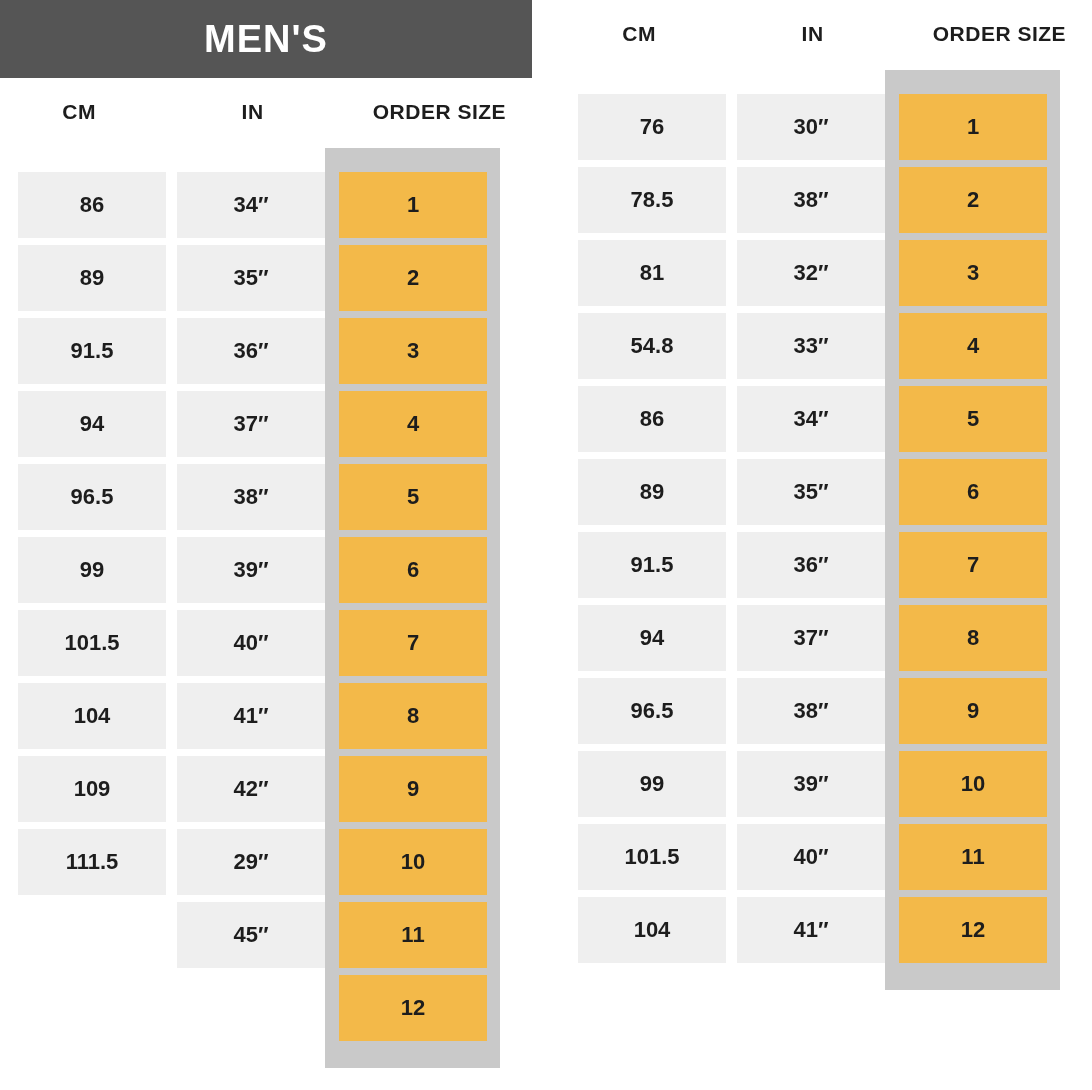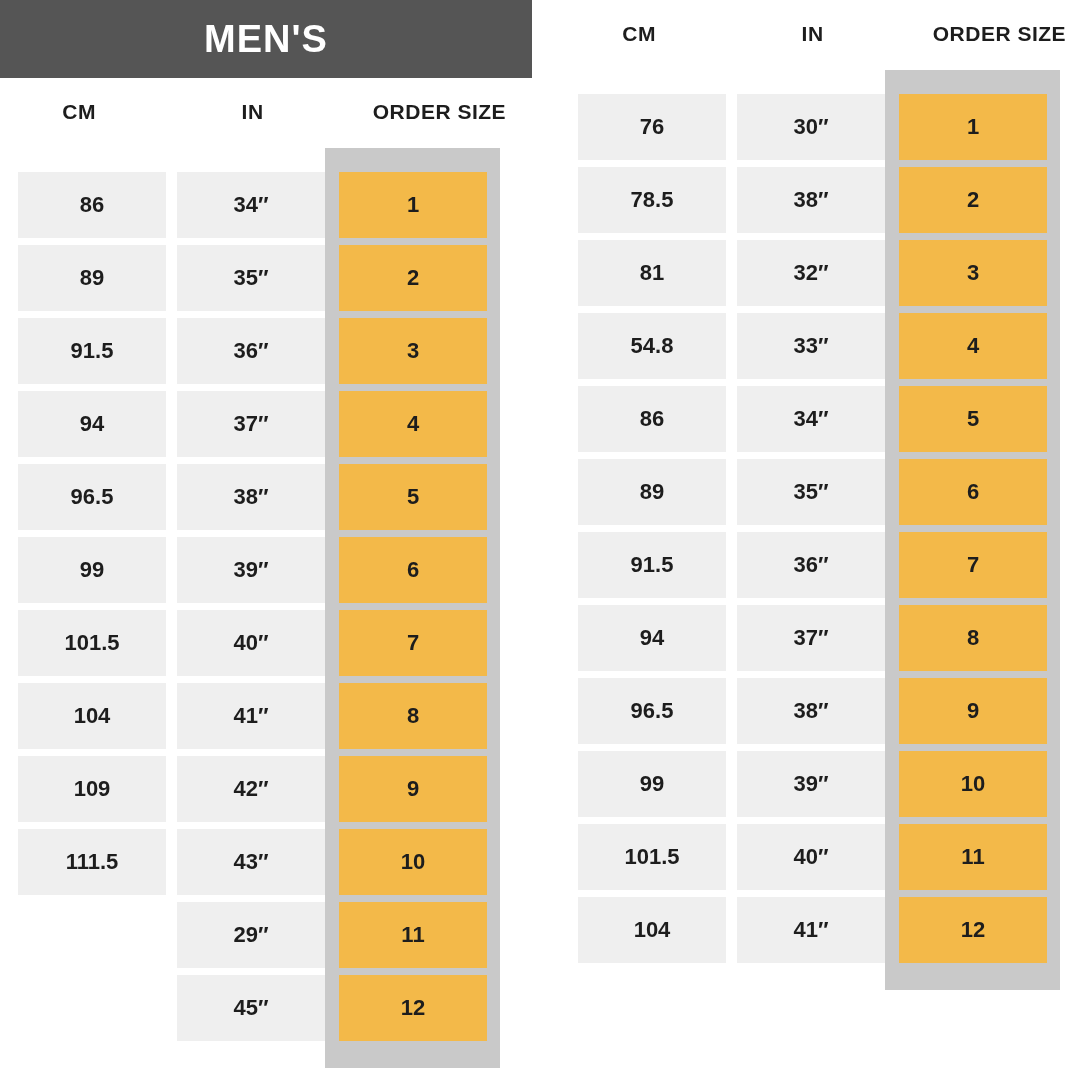--- a/index.html
+++ b/index.html
@@ -143,21 +143,20 @@
         <div class="spacer-top"></div>
         <div class="cell">34″</div>
         <div class="cell">35″</div>
         <div class="cell">36″</div>
         <div class="cell">37″</div>
         <div class="cell">38″</div>
         <div class="cell">39″</div>
         <div class="cell">40″</div>
         <div class="cell">41″</div>
         <div class="cell">42″</div>
-        <div class="cell">43″</div>
         <div class="cell">29″</div>
         <div class="cell">45″</div>
       </div>
 
       <div class="col-block cells-order">
         <div class="cell first">1</div>
         <div class="cell">2</div>
         <div class="cell">3</div>
         <div class="cell">4</div>
         <div class="cell">5</div>

